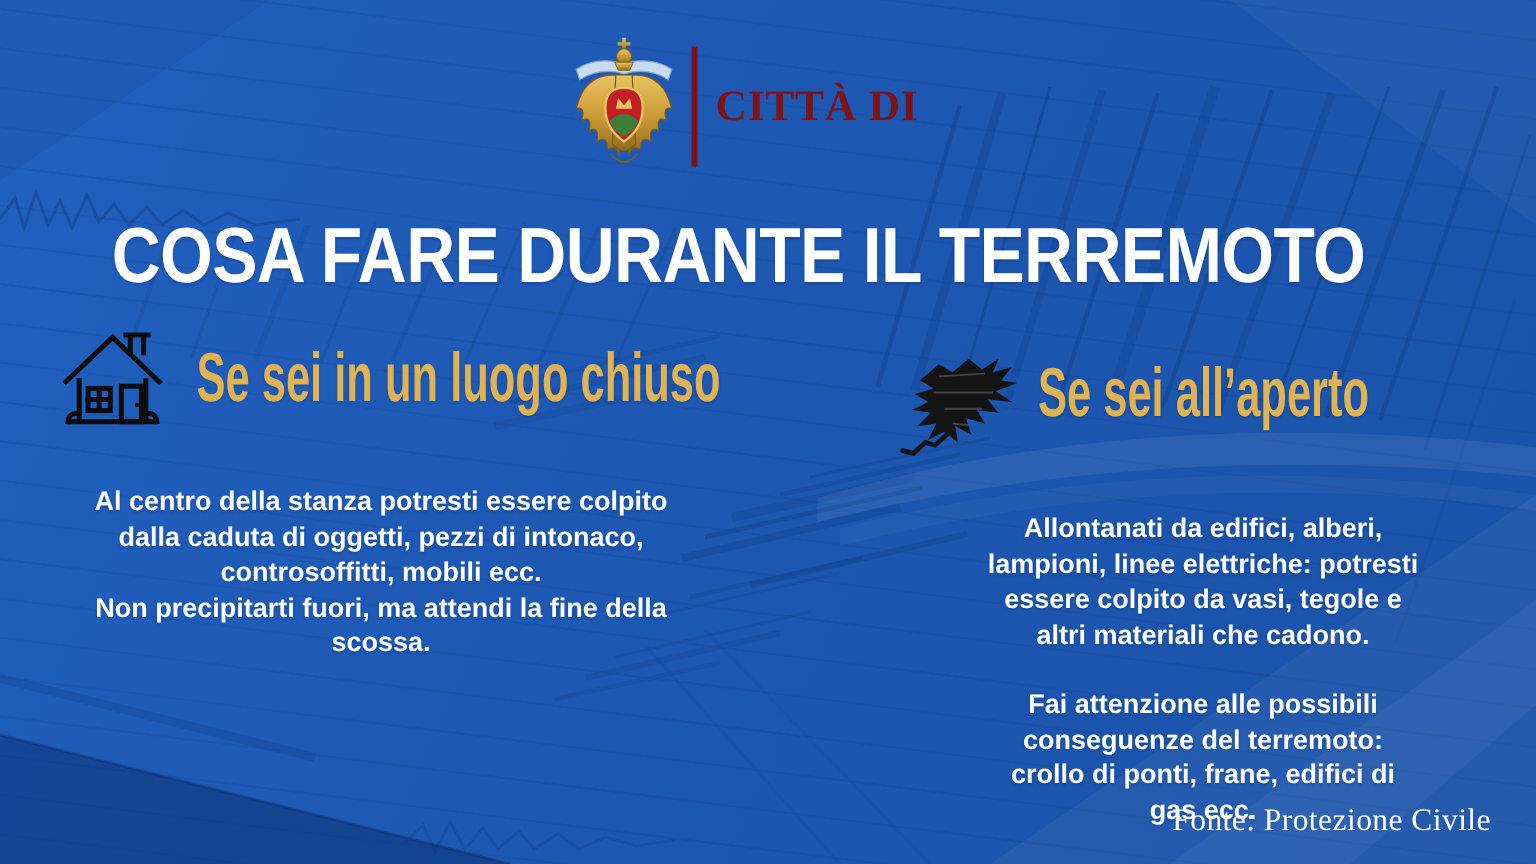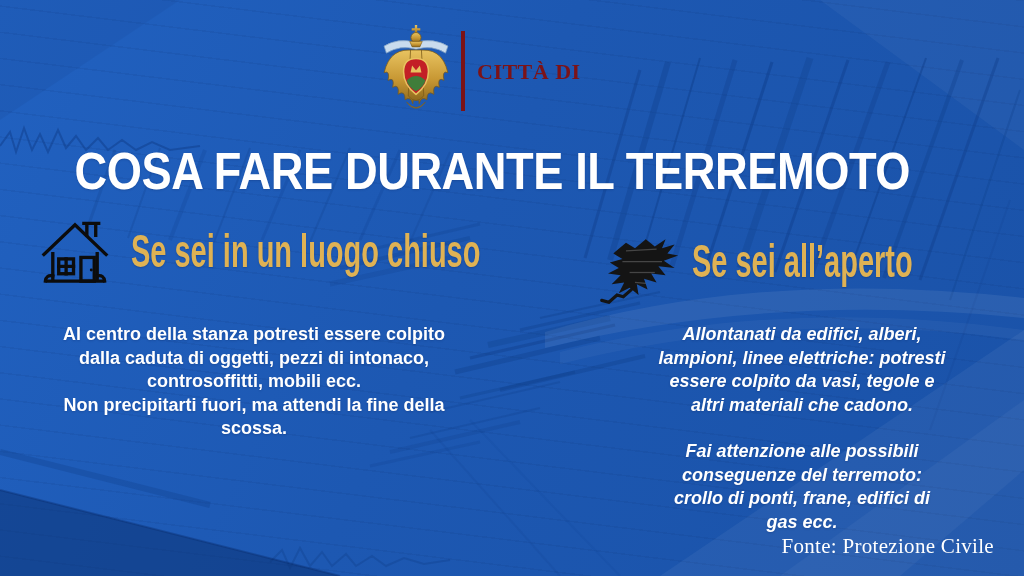--- a/index.html
+++ b/index.html
@@ -12,38 +12,38 @@
     position:absolute;inset:0;
     background:repeating-linear-gradient(187deg,rgba(11,46,110,0.10) 0 1.5px,transparent 1.5px 26px);
     pointer-events:none;
   }
   .bg-art{position:absolute;inset:0;width:1024px;height:576px;pointer-events:none;}
   
   .brand{position:absolute;left:381px;top:22px;display:flex;align-items:center;}
   .brand .logo{width:70px;height:98px;}
   .brand .divider{width:4px;height:80px;background:#7c1317;margin-left:10px;}
   .brand .org{margin-left:12px;color:#7c1317;font-family:"Liberation Serif",serif;
-    font-weight:bold;font-size:22px;line-height:33px;letter-spacing:0.5px;}
+    font-weight:bold;font-size:29px;line-height:33px;letter-spacing:0.5px;}
   
   .title-wrap{position:absolute;left:0;top:141px;width:984px;text-align:center;margin:0;}
   .title-wrap span{display:inline-block;transform:scaleX(0.87);transform-origin:center;
     color:#ffffff;font-size:52px;font-weight:bold;letter-spacing:-0.5px;white-space:nowrap;
     text-shadow:0 1px 2px rgba(10,35,90,0.25);}
   
   .sec-head{position:absolute;margin:0;color:#dfb254;font-size:46px;font-weight:bold;
     line-height:46px;white-space:nowrap;transform:scaleX(0.63);transform-origin:left top;
     text-shadow:0 1px 2px rgba(10,35,90,0.3);}
   .icon{position:absolute;}
   
   .body-col{position:absolute;color:#ffffff;font-size:18px;font-weight:bold;
     line-height:23.4px;text-align:center;white-space:pre-line;
     text-shadow:0 1px 2px rgba(10,35,90,0.25);}
   .body-col p{margin:0;white-space:pre-line;}
   .col-left{left:28px;top:300px;width:452px;}
-  .col-right{left:602px;top:300px;width:400px;font-style:italic;}
+  .col-right{left:602px;top:318px;width:400px;}
   
   .footer{position:absolute;right:30px;top:534px;color:#ffffff;
     font-family:"Liberation Serif",serif;font-size:21px;letter-spacing:0.3px;}
 </style>
 </head>
 <body>
 
 <div class="canvas">
 
   <div class="bg-rule"></div>

